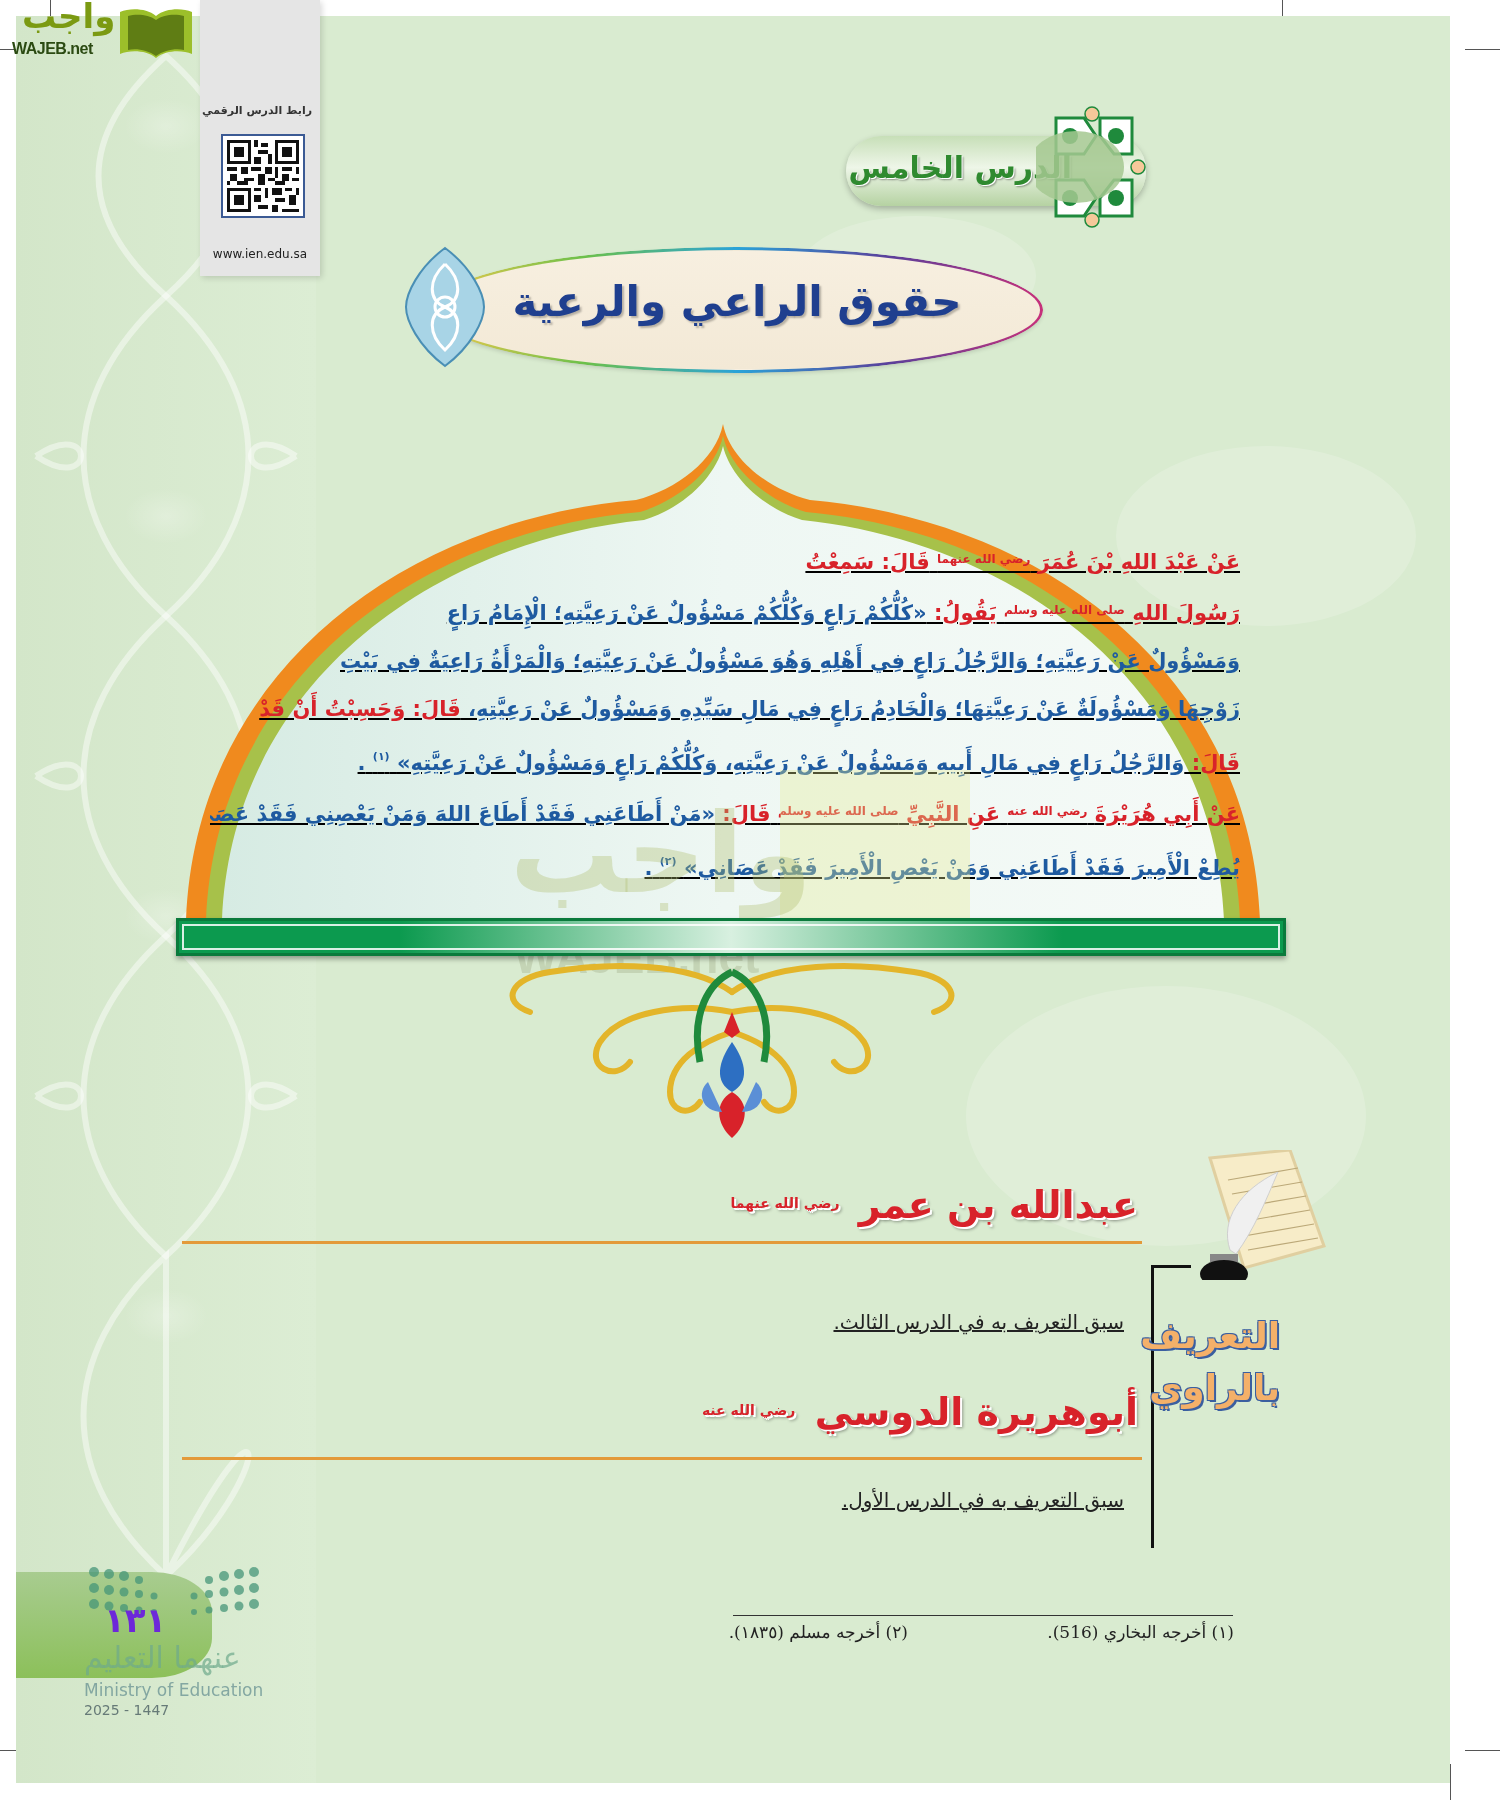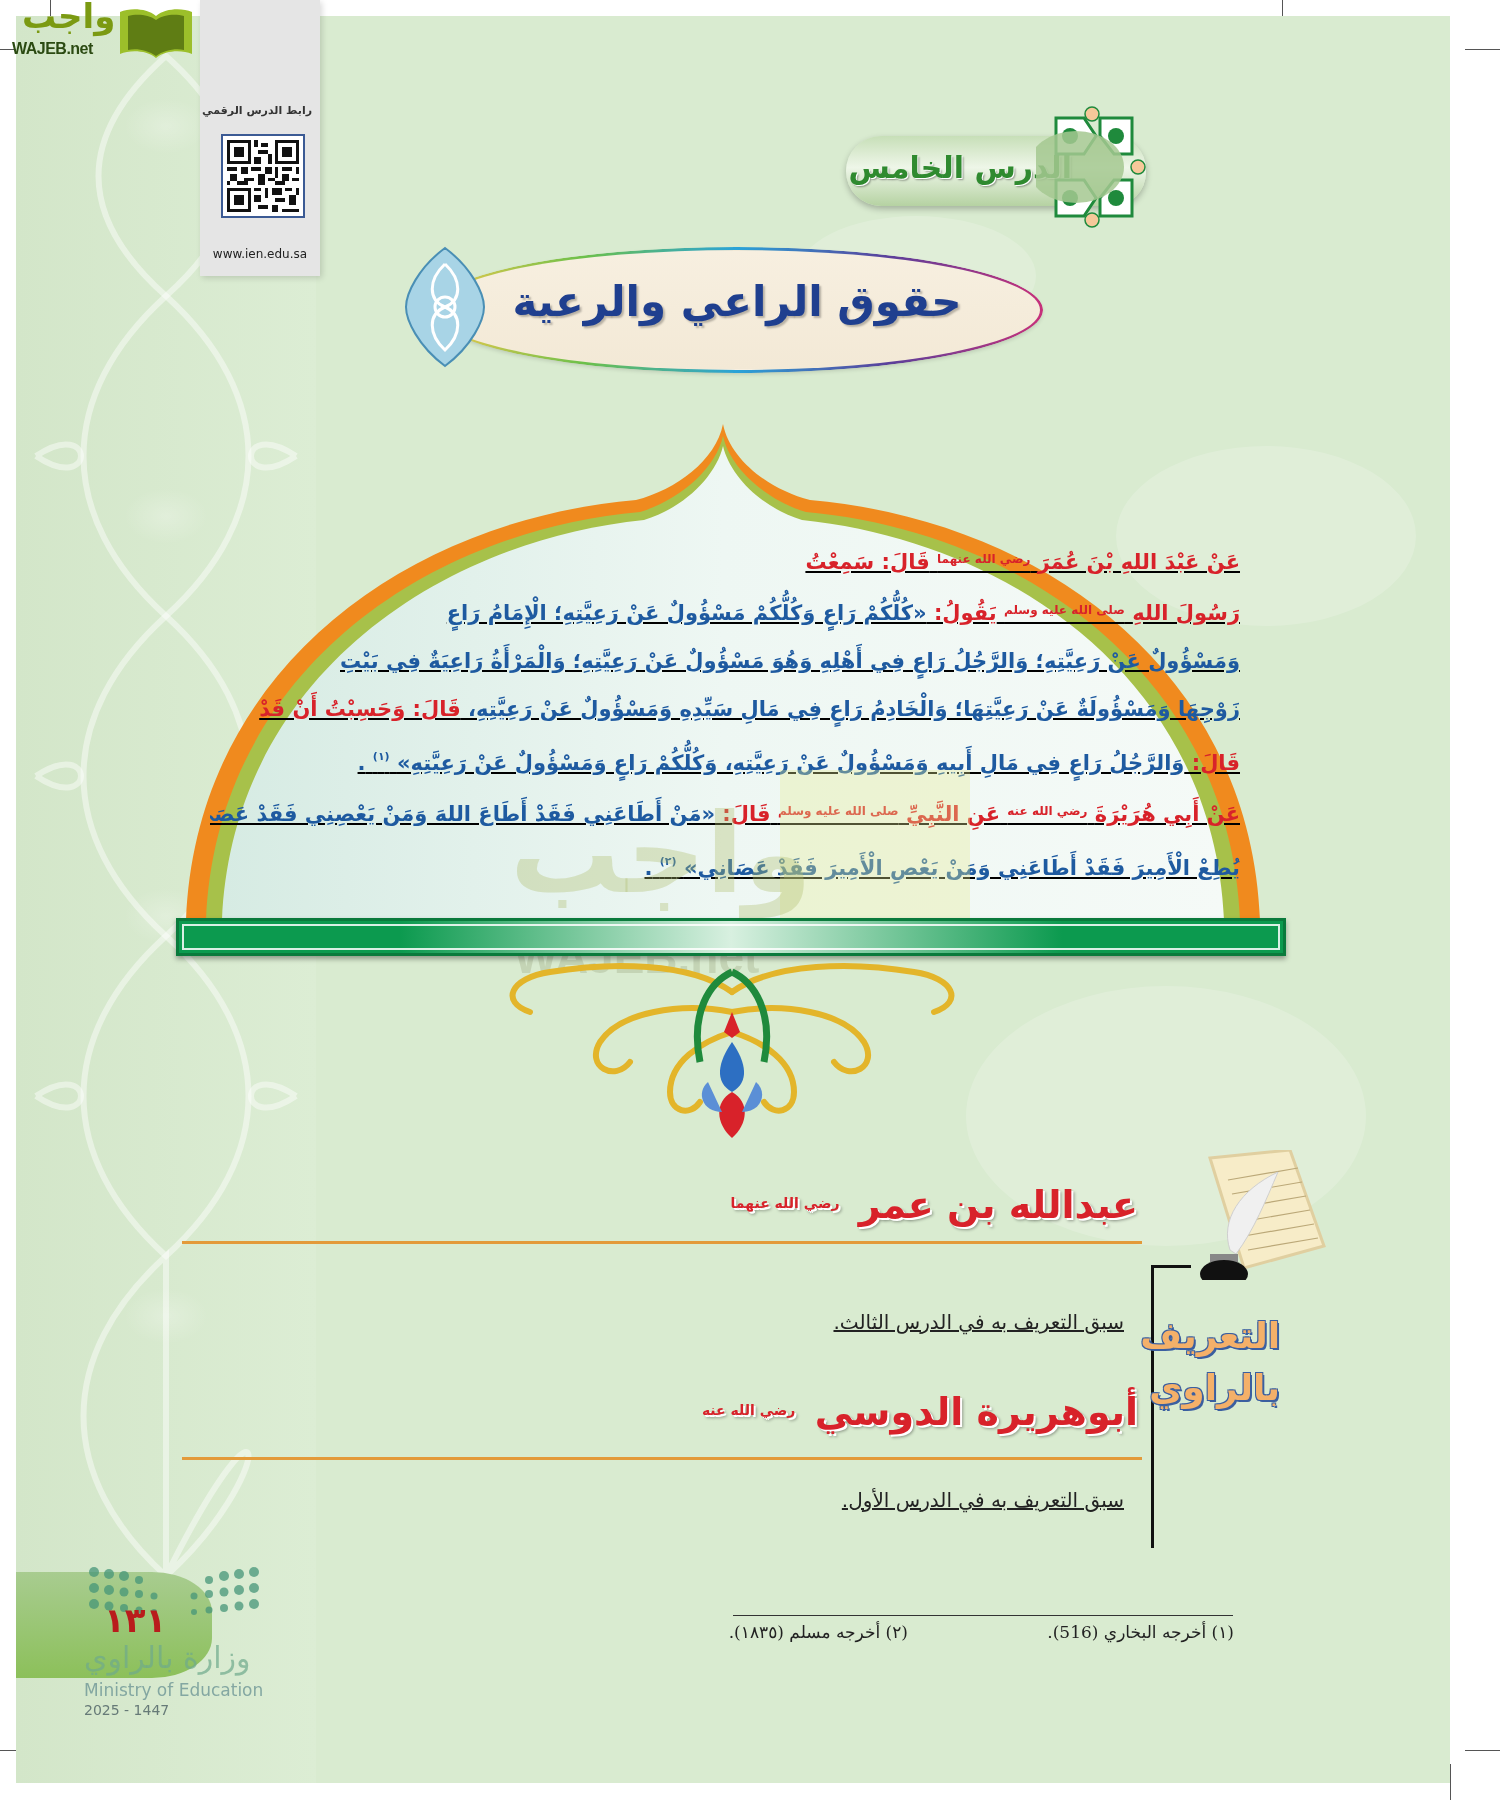--- a/index.html
+++ b/index.html
@@ -126,21 +126,21 @@
   
   .fn-rule { position: absolute; left: 733px; top: 1615px; width: 500px; height: 1px; background: #333; }
   .footnote { position: absolute; direction: rtl; font: 17px "DejaVu Serif", serif; color: #222; top: 1622px; }
 
   
   .page-corner {
     position: absolute; left: 16px; top: 1572px; width: 196px; height: 106px;
     background: linear-gradient(180deg, #a8cc90 0%, #8cc05a 100%);
     border-top-right-radius: 60px 40px; border-bottom-right-radius: 60px 40px;
   }
-  .page-number { position: absolute; left: 104px; top: 1600px; font: bold 34px "DejaVu Sans", sans-serif; color: #b91c1c; }
+  .page-number { position: absolute; left: 104px; top: 1600px; font: bold 34px "DejaVu Sans", sans-serif; color: #6d28d9; }
   .moe-dots { position: absolute; left: 84px; top: 1560px; }
   .moe-ar { position: absolute; left: 84px; top: 1640px; direction: rtl; font: 30px "DejaVu Sans", sans-serif; color: rgba(110,170,140,0.7); }
   .moe-en { position: absolute; left: 84px; top: 1680px; font: 17px "DejaVu Sans", sans-serif; color: rgba(110,150,150,0.8); }
   .moe-year { position: absolute; left: 84px; top: 1702px; font: 14px "DejaVu Sans", sans-serif; color: rgba(90,110,110,0.9); }
 </style>
 </head>
 <body>
 
 <div class="crop" style="left:1282px;top:0;width:1px;height:36px;"></div>
 <div class="crop" style="left:1465px;top:49px;width:35px;height:1px;"></div>
@@ -421,15 +421,15 @@
       <circle cx="125" cy="34" r="4"></circle>
       <circle cx="110" cy="36" r="3.5"></circle>
     <circle cx="170" cy="44" r="5"></circle>
       <circle cx="155" cy="46" r="4.5"></circle>
       <circle cx="140" cy="48" r="4"></circle>
       <circle cx="125" cy="50" r="3.5"></circle>
       <circle cx="110" cy="52" r="3"></circle>
   </g>
 </svg>
 <div class="page-number">١٣١</div>
-<div class="moe-ar">وزارة بالراوي</div>
+<div class="moe-ar">عنهما التعليم</div>
 <div class="moe-en">Ministry of Education</div>
 <div class="moe-year">2025 - 1447</div>
 
 </body></html>

